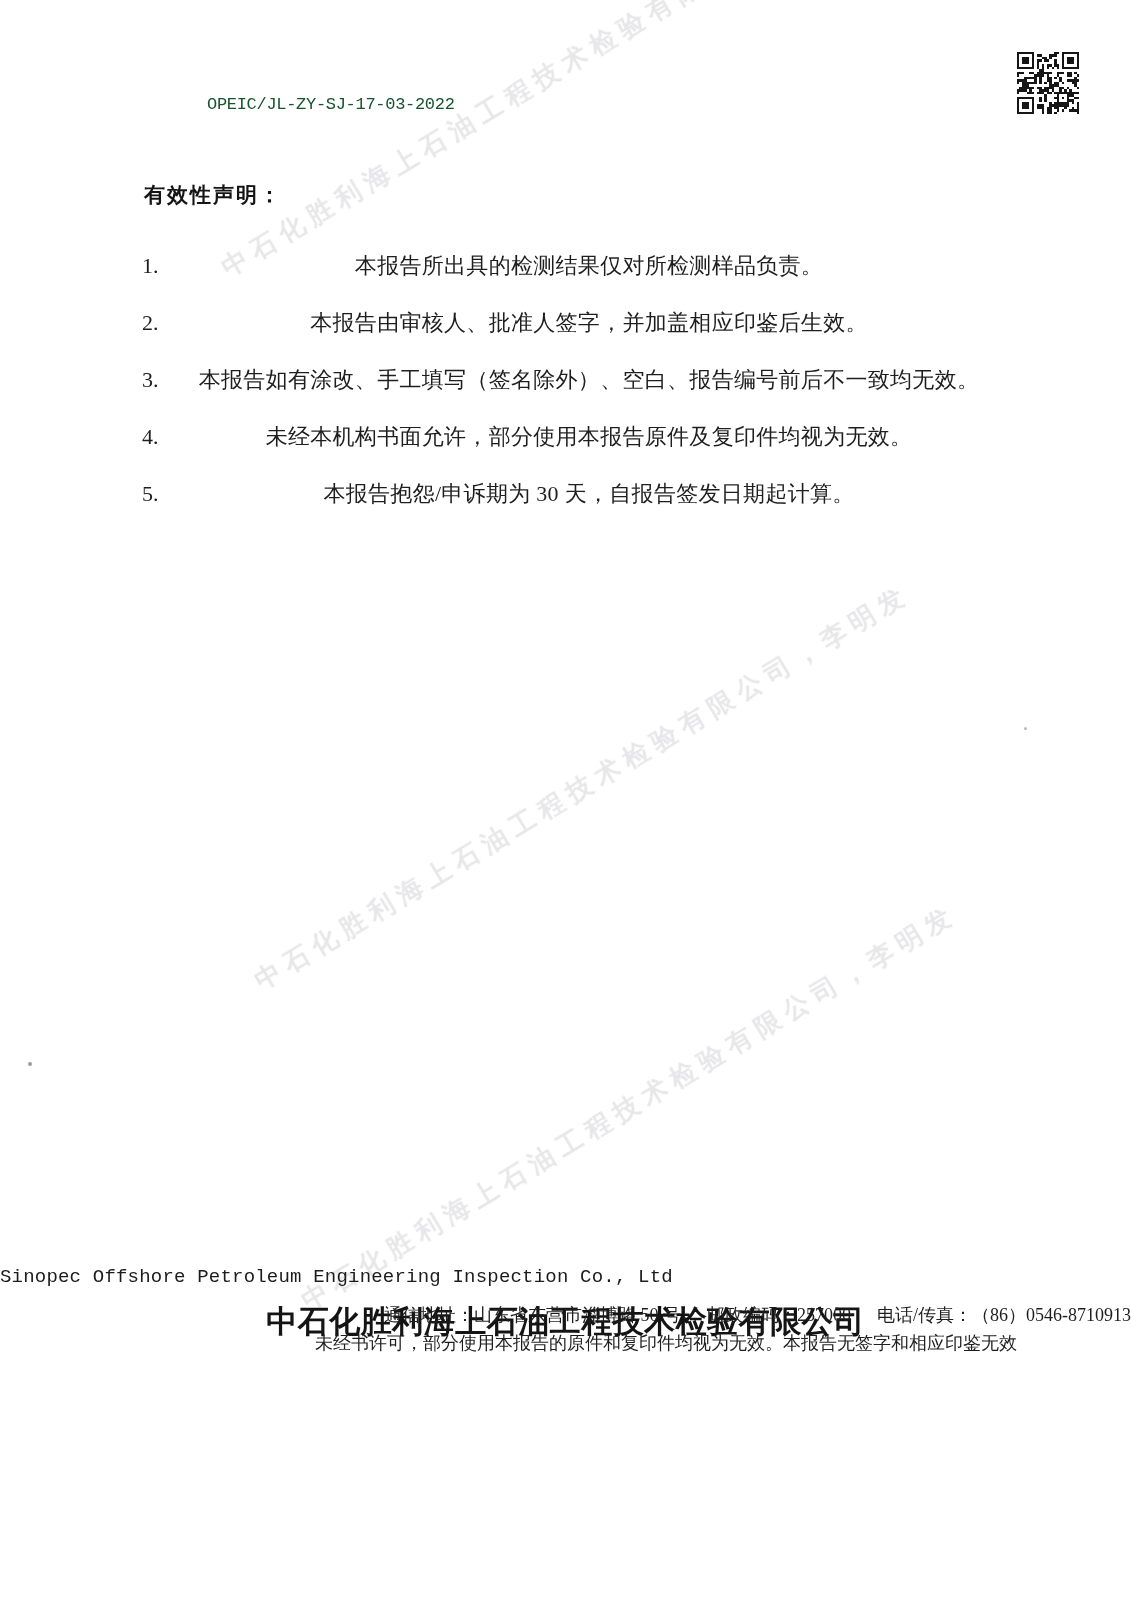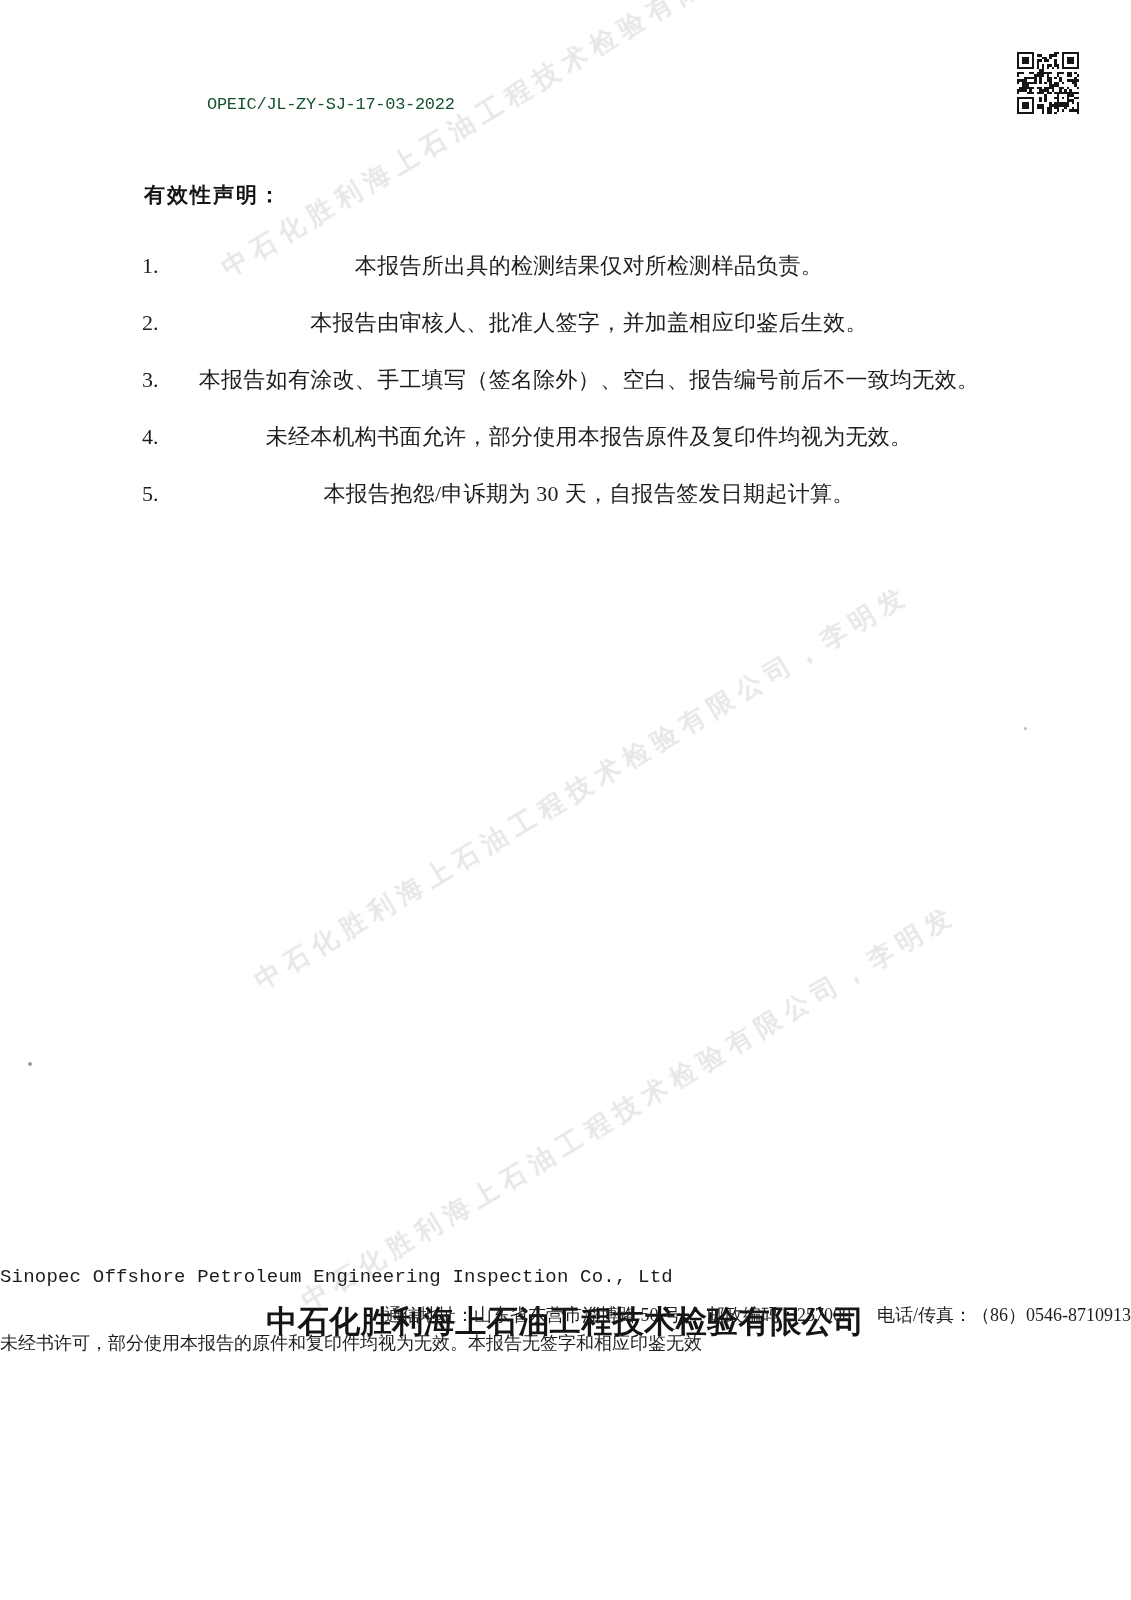--- a/index.html
+++ b/index.html
@@ -53,21 +53,21 @@
     font-size:19px;letter-spacing:0.2px;color:#1c1c1c;
   }
   .contact-line{
     position:absolute;left:0;top:1303px;width:1131px;
     display:flex;justify-content:flex-end;gap:26px;
     font-family:"Liberation Serif",serif;
     font-size:18px;color:#1e1e1e;white-space:nowrap;
   }
   .disclaimer-line{
     position:absolute;left:0;top:1331px;width:1017px;
-    text-align:left;
+    text-align:right;
     font-family:Liberation Sans, sans-serif;
     font-size:18px;color:#1e1e1e;white-space:nowrap;
   }
   
   .watermark{
     position:absolute;
     transform-origin:0 0;
     transform:rotate(-31deg);
     white-space:nowrap;
     font-size:26px;font-weight:600;letter-spacing:7px;

